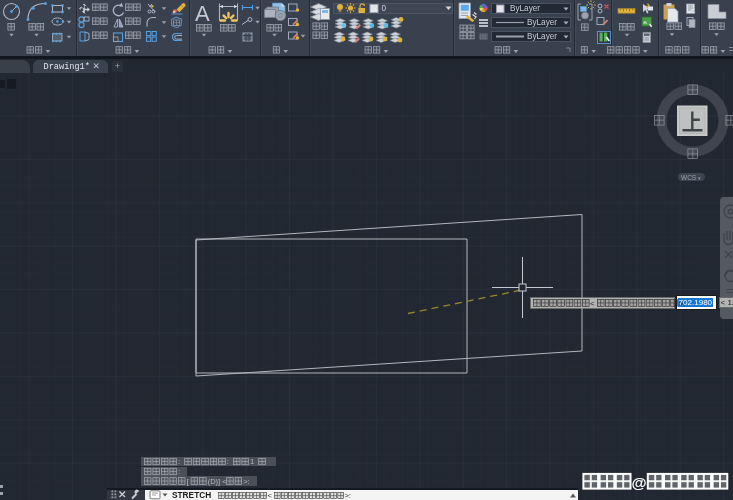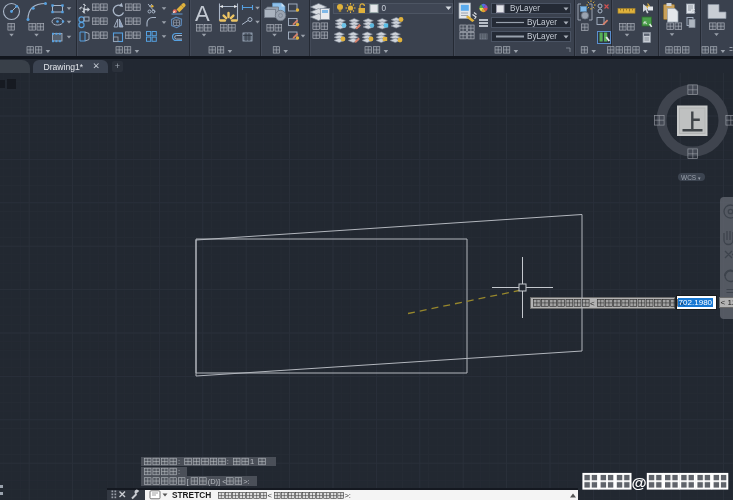--- a/index.html
+++ b/index.html
@@ -189,21 +189,21 @@
 <div style="position:absolute;left:701.3px;top:0px;width:1px;height:56px;background:#434a58;"></div>
 <div style="position:absolute;left:333px;top:3px;width:120px;height:11px;background:#3f4654;border:1px solid #4d5563;"></div>
 <div style="position:absolute;left:491px;top:3px;width:80px;height:11px;background:#242a35;border:1px solid #4a5363;"></div>
 <div style="position:absolute;left:491px;top:17px;width:80px;height:11px;background:#242a35;border:1px solid #4a5363;"></div>
 <div style="position:absolute;left:491px;top:31px;width:80px;height:11px;background:#242a35;border:1px solid #4a5363;"></div>
 <div style="position:absolute;left:596.5px;top:30.5px;width:14px;height:13.5px;background:transparent;border:1px solid #5a8fd0;background:#2d3642;"></div>
 <div style="position:absolute;left:0px;top:56px;width:733px;height:3px;background:#12161e;"></div>
 <div style="position:absolute;left:0px;top:59px;width:733px;height:13.5px;background:#222832;"></div>
 <div style="position:absolute;left:-18px;top:59.5px;width:48px;height:13px;background:#394049;border-radius:0 8px 0 0;"></div>
 <div style="position:absolute;left:33px;top:59.5px;width:75px;height:13px;background:#3b4351;border-radius:6px 6px 0 0;"></div>
-<div style="position:absolute;left:43.5px;top:61.5px;font-size:8.6px;color:#e3e6eb;font-family:Liberation Sans, sans-serif;">Drawing1*</div>
+<div style="position:absolute;left:43.5px;top:61.5px;font-size:8.6px;color:#e3e6eb;font-family:Liberation Mono, monospace;">Drawing1*</div>
 <div style="position:absolute;left:92.5px;top:61px;font-size:8.8px;color:#c3c9d2;font-family:'Liberation Sans',sans-serif;">✕</div>
 <div style="position:absolute;left:112px;top:61px;width:11px;height:11px;background:#2b313b;border-radius:2px;color:#9aa2ad;font-size:9px;line-height:10px;text-align:center;font-family:'Liberation Sans',sans-serif;">+</div>
 <div style="position:absolute;left:677.5px;top:172.5px;width:27px;height:8.5px;background:#3c4450;border-radius:4px;"></div>
 <div style="position:absolute;left:681px;top:173.5px;font-size:6.5px;color:#99a0ab;font-family:'Liberation Sans',sans-serif;">WCS <span style="font-size:5px">▾</span></div>
 <div style="position:absolute;left:720px;top:196.5px;width:13px;height:122.5px;background:rgba(101,106,115,0.75);border-radius:4px 0 0 4px;"></div>
 <div style="position:absolute;left:530px;top:296.5px;width:145px;height:12.5px;background:#b3b3b3;border:1px solid #6a6a6a;"></div>
 <div style="position:absolute;left:676px;top:295px;width:40.5px;height:14.5px;background:#fff;border:1.5px solid #1a1a1a;"></div>
 <div style="position:absolute;left:678px;top:297.5px;width:34.5px;height:9.8px;background:#1777d2;"></div>
 <div style="position:absolute;left:718.5px;top:296.5px;width:15px;height:11.5px;background:#b3b3b3;border:1px solid #6a6a6a;"></div>
 <div style="position:absolute;left:141px;top:456.5px;width:135px;height:9.5px;background:rgba(78,83,91,0.92);"></div>

